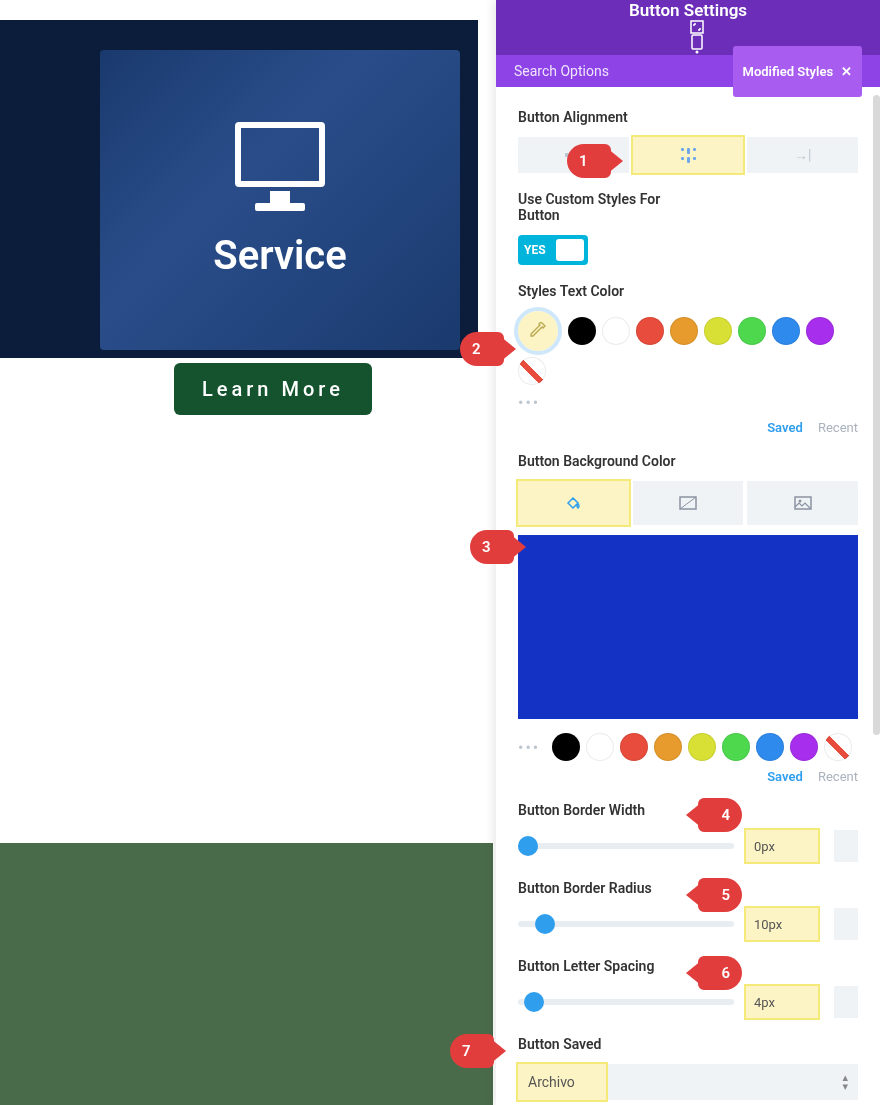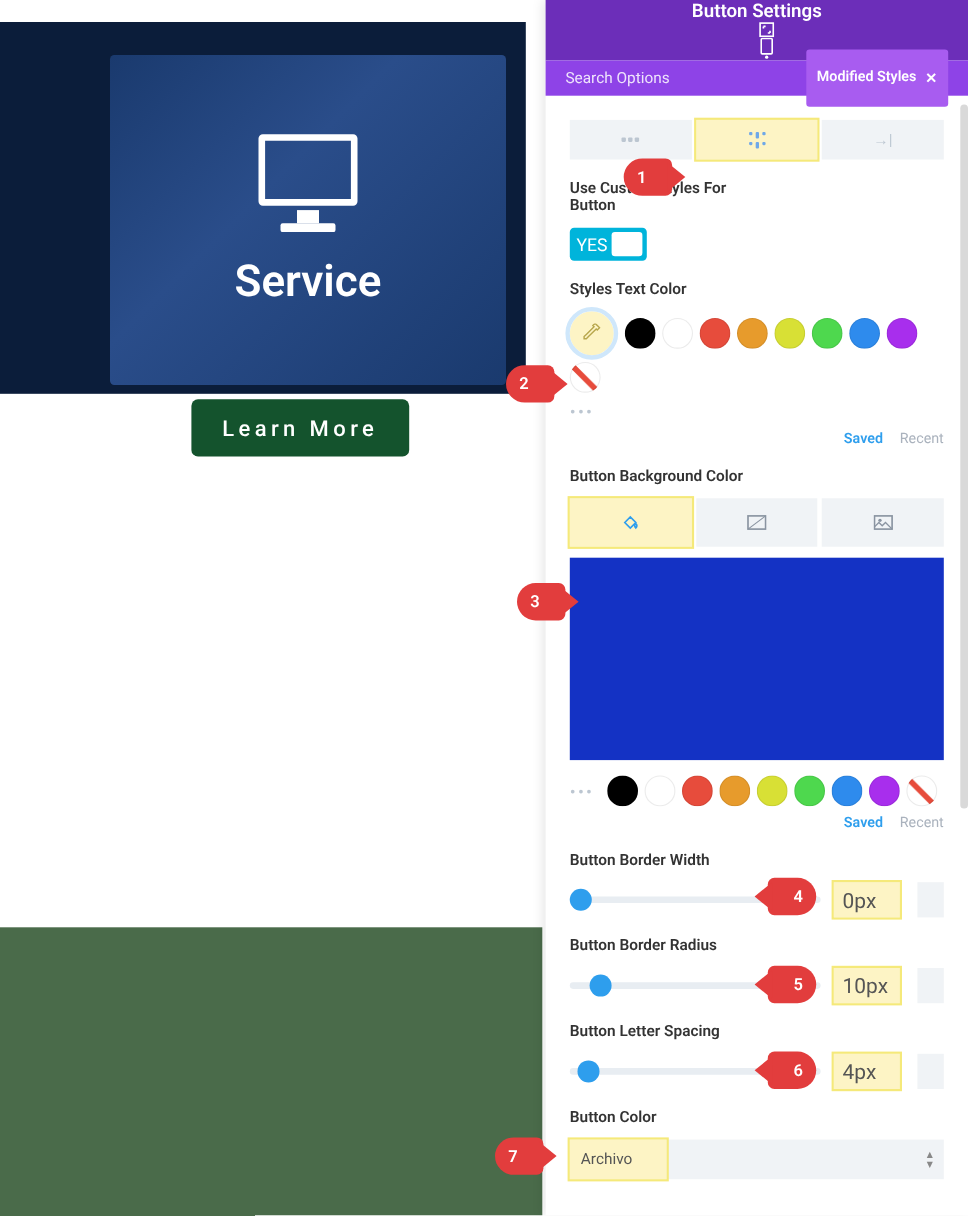--- a/index.html
+++ b/index.html
@@ -37,21 +37,21 @@
   .align-group { display:flex; gap:4px; }
   .align-btn { flex:1; height: 36px; background:#f0f3f6; display:flex; align-items:center; justify-content:center; cursor:pointer; position:relative; }
   .align-btn.selected { background:#fdf4c5; outline: 2px solid #f5e97a; }
   .align-icon-line { width:4px; height:4px; background:#bcc6d1; border-radius:1px; display:inline-block; margin:0 1px;}
   .align-center-bars { display:flex; flex-direction:column; gap:3px; align-items:center;}
   .ac-bar { width:3px; height:3px; background:#6fa8e8; border-radius:1px;}
   .align-right-arrow { color:#bcc6d1; font-size:14px;}
 
   
   .toggle { width:70px; height:30px; background:#00b4db; border-radius:4px; display:flex; align-items:center; padding:0 6px; position:relative; cursor:pointer;}
-  .toggle-label { color:#fff; font-size:16px; font-weight:400;}
+  .toggle-label { color:#fff; font-size:12px; font-weight:700;}
   .toggle-knob { position:absolute; right:4px; width:28px; height:22px; background:#fff; border-radius:3px;}
 
   
   .swatch-row { display:flex; gap:6px; align-items:center; flex-wrap:wrap; margin-top:4px;}
   .swatch { width:28px; height:28px; border-radius:50%; cursor:pointer; border:1px solid rgba(0,0,0,0.08);}
   .swatch.striped { background: linear-gradient(45deg, #fff 40%, #e74c3c 40%, #e74c3c 55%, #fff 55%);}
   .picker-circle { width:40px; height:40px; border-radius:50%; background:#fdf4c5; display:flex; align-items:center; justify-content:center; outline:4px solid #cfe7fb; cursor:pointer; margin-right:4px;}
   .dots { color:#bcc6d1; font-size:16px; letter-spacing:2px; margin-top:8px;}
   .saved-recent { text-align:right; margin-top:8px; font-size:13px;}
   .saved-recent .saved { color:#2e9eed; font-weight:600; margin-right:12px; cursor:pointer;}
@@ -61,21 +61,21 @@
   .bg-tabs { display:flex; gap:4px;}
   .bg-tab { flex:1; height:44px; background:#f0f3f6; display:flex; align-items:center; justify-content:center; cursor:pointer; color:#8a94a1;}
   .bg-tab.active { background:#fdf4c5; color:#2e9eed; outline:2px solid #f5e97a;}
   .bg-preview { width:100%; height:184px; background:#1432c4; margin-top:10px; cursor:pointer;}
   .bg-swatches { display:flex; gap:6px; align-items:center; margin-top:14px;}
 
   
   .slider-row { display:flex; align-items:center; gap:12px; margin-top:4px;}
   .slider-track { flex:1; height:6px; background:#e8edf2; border-radius:3px; position:relative;}
   .slider-thumb { position:absolute; top:-7px; width:20px; height:20px; background:#2e9eed; border-radius:50%; cursor:pointer;}
-  .slider-value { width:60px; height:32px; background:#fdf4c5; outline:2px solid #f5e97a; display:flex; align-items:center; padding:0 8px; font-size:19px; color:#555;}
+  .slider-value { width:72px; height:32px; background:#fdf4c5; outline:2px solid #f5e97a; display:flex; align-items:center; padding:0 8px; font-size:13px; color:#555;}
   .slider-unit { width:24px; height:32px; background:#f0f3f6; margin-left:4px;}
 
   
   .font-select { height:36px; background:#fdf4c5; outline:2px solid #f5e97a; padding:0 10px; display:flex; align-items:center; font-size:14px; color:#555; width:88px; position:relative;}
   .font-row-wrap { display:flex; align-items:center;}
   .font-full { height:36px; background:#f0f3f6; flex:1; margin-left:0; display:flex; align-items:center; justify-content:flex-end; padding-right:10px; color:#888;}
 
   
   .callout { position:absolute; width:44px; height:34px; background:#e23d3d; border-radius:17px 6px 6px 17px; display:flex; align-items:center; justify-content:flex-start; padding-left:12px; color:#fff; font-weight:600; font-size:15px; z-index:20;}
   .callout::after { content:''; position:absolute; right:-12px; top:4px; width:0; height:0; border-top:13px solid transparent; border-bottom:13px solid transparent; border-left:16px solid #e23d3d;}
@@ -127,20 +127,21 @@
   <div class="panel-sub">
     <div class="sub-search">Search Options</div>
     <div class="modified-tag">
       <span>Modified Styles</span>
       <span class="x">✕</span>
     </div>
   </div>
 
   <div class="panel-body">
 
+    <div class="section-label">Button Alignment</div>
     <div class="align-group">
       <div class="align-btn">
         <span class="align-icon-line"></span>
           <span class="align-icon-line"></span>
           <span class="align-icon-line"></span>
       </div>
       <div class="align-btn selected">
         <div class="align-center-bars">
           <span style="display:flex; gap:3px;">
               <span class="ac-bar"></span>
@@ -247,21 +248,21 @@
 
     <div class="section-label">Button Letter Spacing</div>
     <div class="slider-row">
       <div class="slider-track">
         <div class="slider-thumb" style="left:3%;"></div>
       </div>
       <div class="slider-value">4px</div>
       <div class="slider-unit"></div>
     </div>
 
-    <div class="section-label">Button Color</div>
+    <div class="section-label">Button Saved</div>
     <div class="font-row-wrap">
       <div class="font-select">
         <span>Archivo</span>
       </div>
       <div class="font-full">
         <span style="font-size:11px; line-height:9px;">▴<br>▾</span>
       </div>
     </div>
 
   </div>

